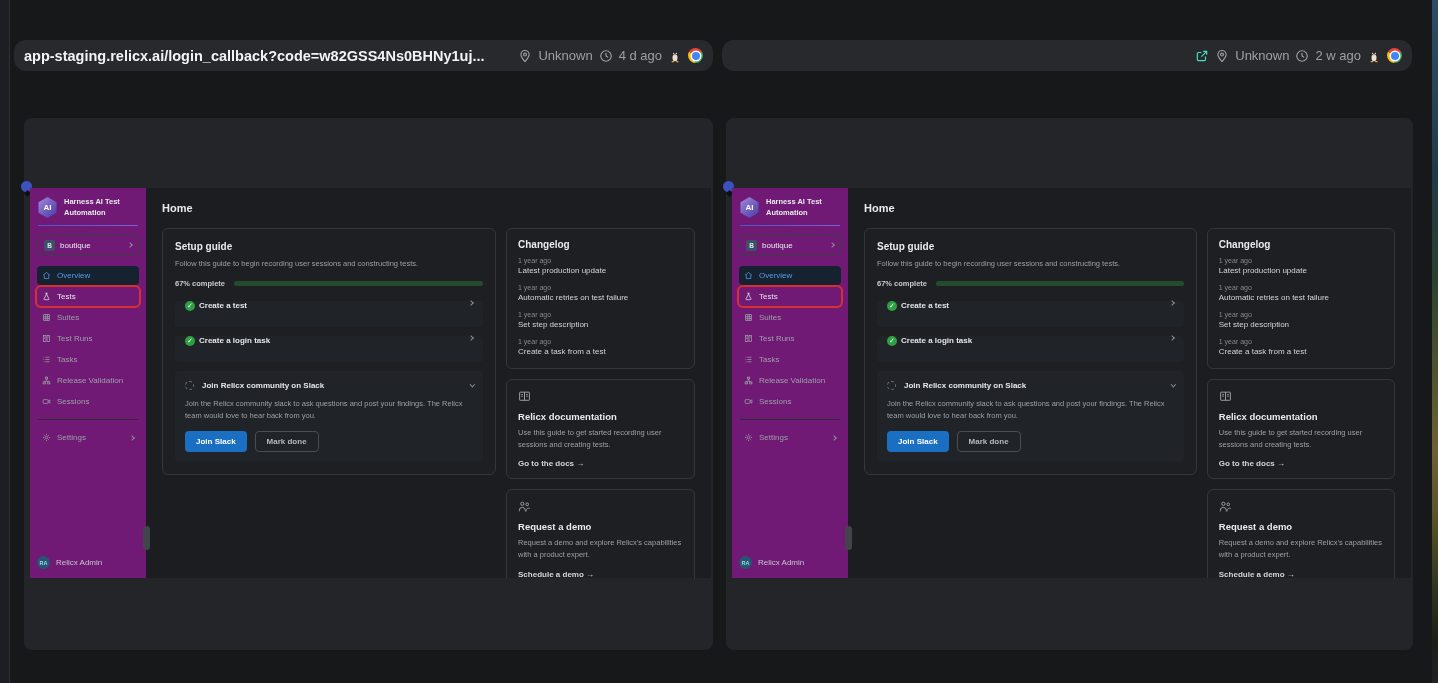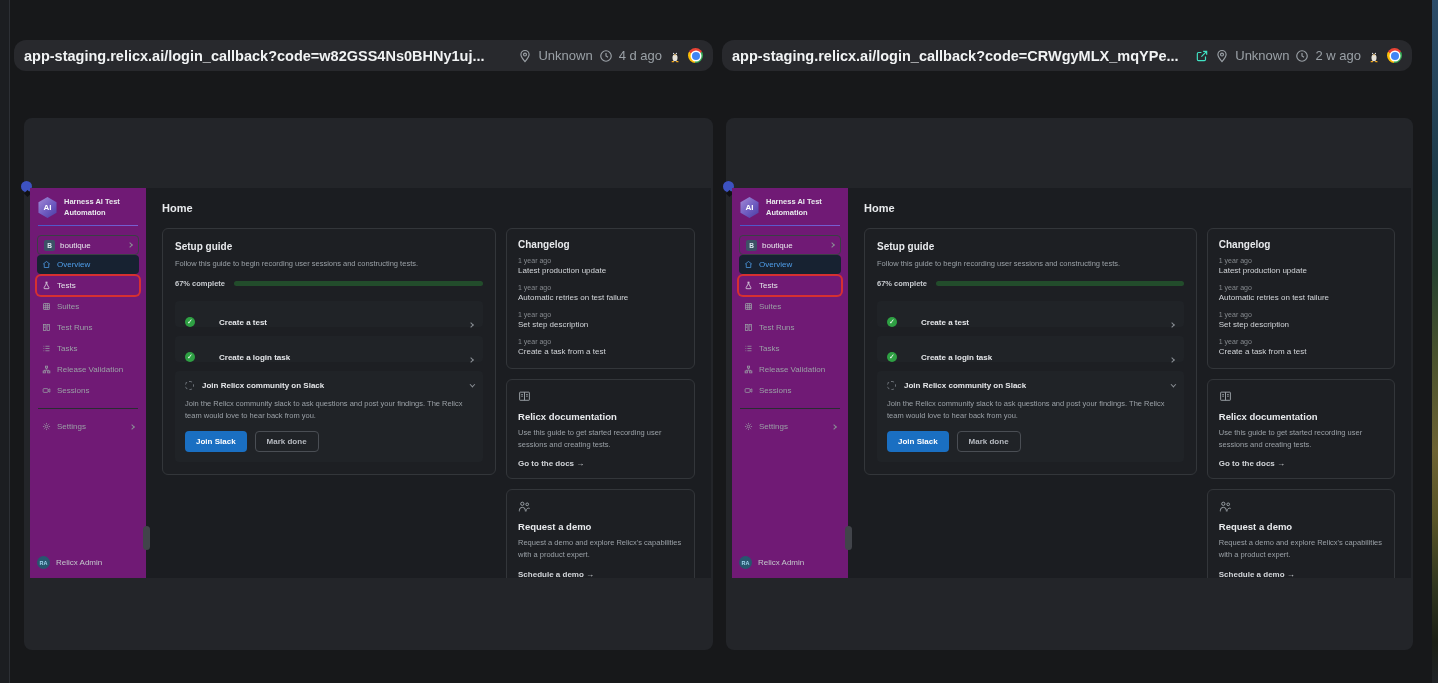--- a/index.html
+++ b/index.html
@@ -59,21 +59,21 @@
   .logo-row { display:flex; align-items:center; gap:6px; margin-bottom:7px; }
   .logo-mark { width:21px; height:21px; flex-shrink:0;
     clip-path:polygon(50% 0,93% 25%,93% 75%,50% 100%,7% 75%,7% 25%);
     background:linear-gradient(135deg,#a88fd8 0%,#6e5bc0 55%,#463aa0 100%);
     display:flex; align-items:center; justify-content:center;
     color:#fff; font-size:8px; font-weight:bold; }
   .logo-text { font-size:7.5px; font-weight:bold; color:#e8eaed; line-height:1.35; }
   .sidebar-rule { height:1px; background:linear-gradient(90deg,#4a57c9,#7a5fd2); margin:0 1px 9px; }
 
   .project-selector { border:1px solid #3b3f45; border-radius:4px; height:20px;
-    display:flex; align-items:center; gap:5px; padding:0 6px; cursor:pointer; }
+    display:flex; align-items:center; gap:5px; padding:0 6px; margin-bottom:11px; cursor:pointer; }
   .project-badge { width:11px; height:11px; border-radius:2px; background:#3d5166;
     color:#dce7f0; font-size:6.5px; font-weight:bold;
     display:flex; align-items:center; justify-content:center; }
   .project-name { font-size:8px; color:#e8eaed; flex:1; }
   .chev.sm { width:4px; height:4px; border-width:1px; border-color:#8a8f95; }
   .chev.right { transform:rotate(-45deg); }
 
   .nav { display:flex; flex-direction:column; gap:2px; }
   .nav-item { display:flex; align-items:center; gap:6px; height:19px; padding:0 5px;
     border-radius:4px; color:#9aa0a6; cursor:pointer; }
@@ -99,21 +99,21 @@
   .card { border:1px solid #33363a; border-radius:6px; background:#1d1f23; }
   .setup-card { flex:1.63; padding:12px; }
   .card-title { font-size:10px; font-weight:600; color:#e8eaed; margin-bottom:7px; }
   .card-desc { font-size:7.5px; color:#9aa0a6; margin-bottom:11px; }
   .progress-row { display:flex; align-items:center; gap:9px; margin-bottom:13px; }
   .progress-label { font-size:7.5px; font-weight:bold; color:#c9cdd1; white-space:nowrap; }
   .progress-track { flex:1; height:5px; border-radius:3px; background:#224c2b; overflow:hidden; }
   .progress-fill { height:100%; border-radius:3px; background:#3fa34d; }
 
   .check-row { background:#202327; border-radius:4px; height:26px; display:flex;
-    align-items:flex-end; gap:24px; padding:0 10px; margin-bottom:9px; cursor:pointer; }
+    align-items:flex-start; gap:4px; padding:0 10px; margin-bottom:9px; cursor:pointer; }
   .check-circle { width:10px; height:10px; border-radius:50%; background:#2ea043;
     color:#fff; font-size:7px; line-height:10px; text-align:center; flex-shrink:0; }
   .check-label { font-size:8px; font-weight:600; color:#e4e6e9; flex:1; }
   .expand-block { background:#202327; border-radius:4px; padding:10px; }
   .expand-head { display:flex; align-items:center; gap:8px; cursor:pointer; }
   .todo-circle { width:9px; height:9px; border-radius:50%; border:1px dashed #70757c; flex-shrink:0; }
   .expand-desc { font-size:7.5px; color:#9aa0a6; line-height:1.55; margin:8px 0 10px; }
   .btn-row { display:flex; gap:8px; }
   .btn { font-family:inherit; font-size:8px; font-weight:bold; border-radius:4px;
     padding:5px 11px; cursor:pointer; border:none; }
@@ -355,21 +355,20 @@
         </div>
 
       </div>
     </div>
   </section>
 
   <section class="panel right">
 
 
     <div class="url-bar">
-      <span class="url-text">app-staging.relicx.ai/login_callback?code=CRWgyMLX_mqYPe...</span>
       <span class="url-meta">
         <span class="external-link-icon">
           <svg width="14" height="14" viewBox="0 0 24 24" fill="none" stroke="#41e3c4" stroke-width="2">
             <path d="M14 4h6v6M20 4l-9 9M11 6H6a2 2 0 0 0-2 2v10a2 2 0 0 0 2 2h10a2 2 0 0 0 2-2v-5"></path>
           </svg>
         </span>
         <span>
           <svg width="14" height="14" viewBox="0 0 24 24" fill="none" stroke="#9aa0a6" stroke-width="2">
             <path d="M12 21.5s-7-7.5-7-12a7 7 0 0 1 14 0c0 4.5-7 12-7 12z"></path>
               <circle cx="12" cy="9.5" r="2.5"></circle>

